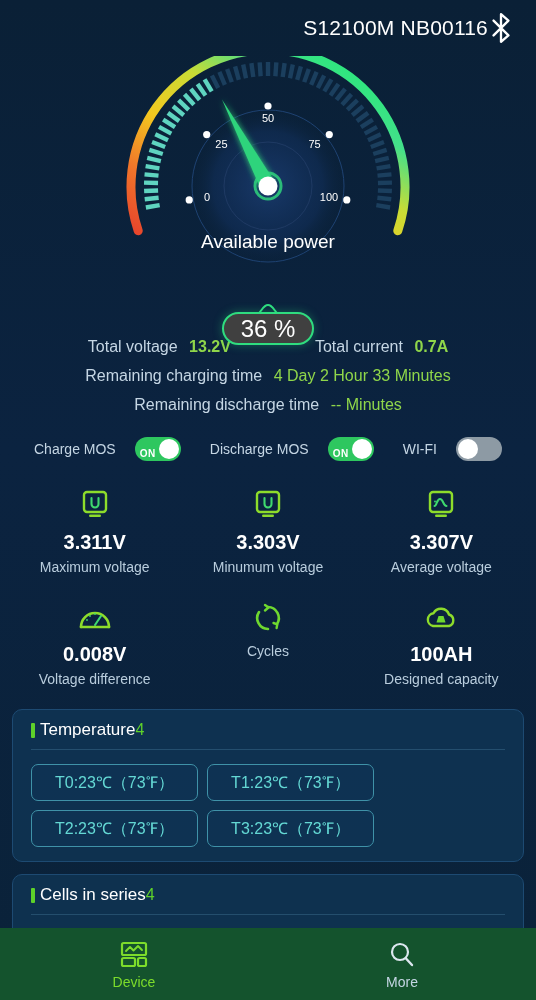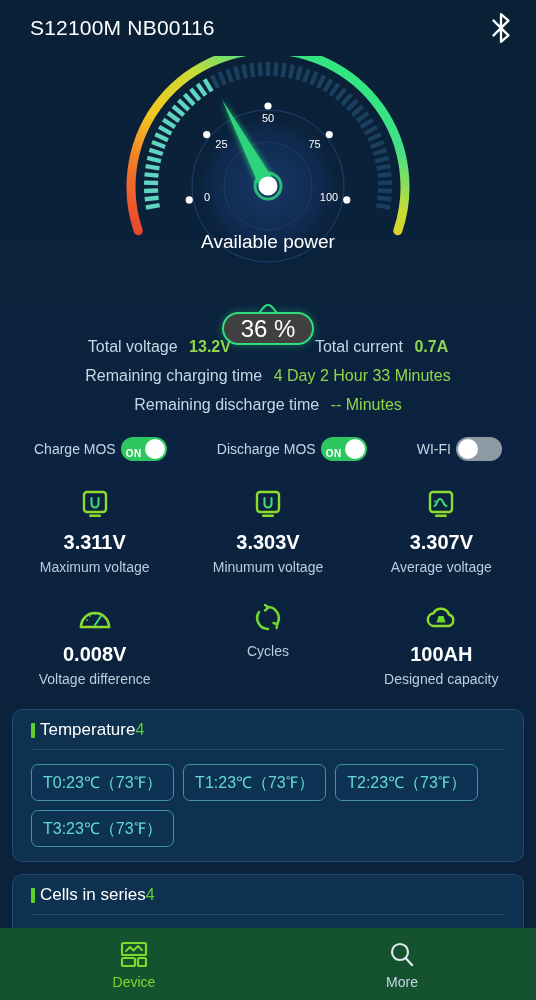--- a/index.html
+++ b/index.html
@@ -10,23 +10,22 @@
     overflow: hidden;
   }
   body {
     position: relative;
     background: linear-gradient(180deg,#0a2036 0%,#0b2340 45%,#0a2239 100%);
   }
 
   
   .header {
     height: 56px;
-    display: flex; align-items: center; justify-content: space-between;
+    display: flex; align-items: center; justify-content: flex-end;
     padding: 4px 22px;
-    margin-left: 8px;
   }
   .title {
     color: #ffffff; font-size: 21px; letter-spacing: .2px;
   }
   .bt-icon { width: 26px; height: 34px; display:block; }
 
   
   .gauge-wrap {
     position: relative;
     width: 536px; height: 240px;
@@ -62,21 +61,21 @@
   .sum-lbl { color: #c5d6e4; font-size: 16px; }
   .sum-val { color: #8fd64a; font-size: 16px; font-weight: bold; margin-left: 7px; }
   .sum-val.alt { color: #8fd64a; font-weight: normal; }
 
   
   .toggles {
     display: flex; align-items: center;
     padding: 12px 34px 0 34px;
     justify-content: space-between;
   }
-  .toggle-group { display: flex; align-items: center; gap: 5px; }
+  .toggle-group { display: flex; align-items: center; gap: 19px; }
   .toggle-lbl { color: #c5d6e4; font-size: 14px; }
   .switch {
     width: 46px; height: 24px; border-radius: 12px;
     position: relative; display: inline-block;
   }
   .switch.on { background: #2ec75f; }
   .switch.off { background: #8d9aa4; }
   .switch .knob {
     position: absolute; top: 2px; width: 20px; height: 20px;
     border-radius: 50%; background: #ffffff;
@@ -120,21 +119,21 @@
   }
   .bar-mark {
     width: 4px; height: 15px; background: #5ed12a; border-radius: 1px; margin-right: 5px;
   }
   .panel-title { color: #ffffff; font-size: 17px; }
   .panel-count { color: #5ed12a; font-size: 16px; }
   .chips { display: flex; flex-wrap: wrap; gap: 9px; padding: 14px 18px 2px 18px; }
   .chip {
     border: 1px solid #3f92a8;
     border-radius: 7px;
-    padding: 6px 11px;
+    padding: 6px 23px;
     color: #64d8d4; font-size: 16px;
     background: rgba(14,55,90,.35);
   }
   .cells { display: flex; gap: 22px; padding: 14px 22px 2px 22px; }
   .cell { text-align: left; }
   .cell .batt { margin-bottom: 4px; }
   .cell .cv { color: #aebfcd; font-size: 11px; }
 
   
   .nav {

